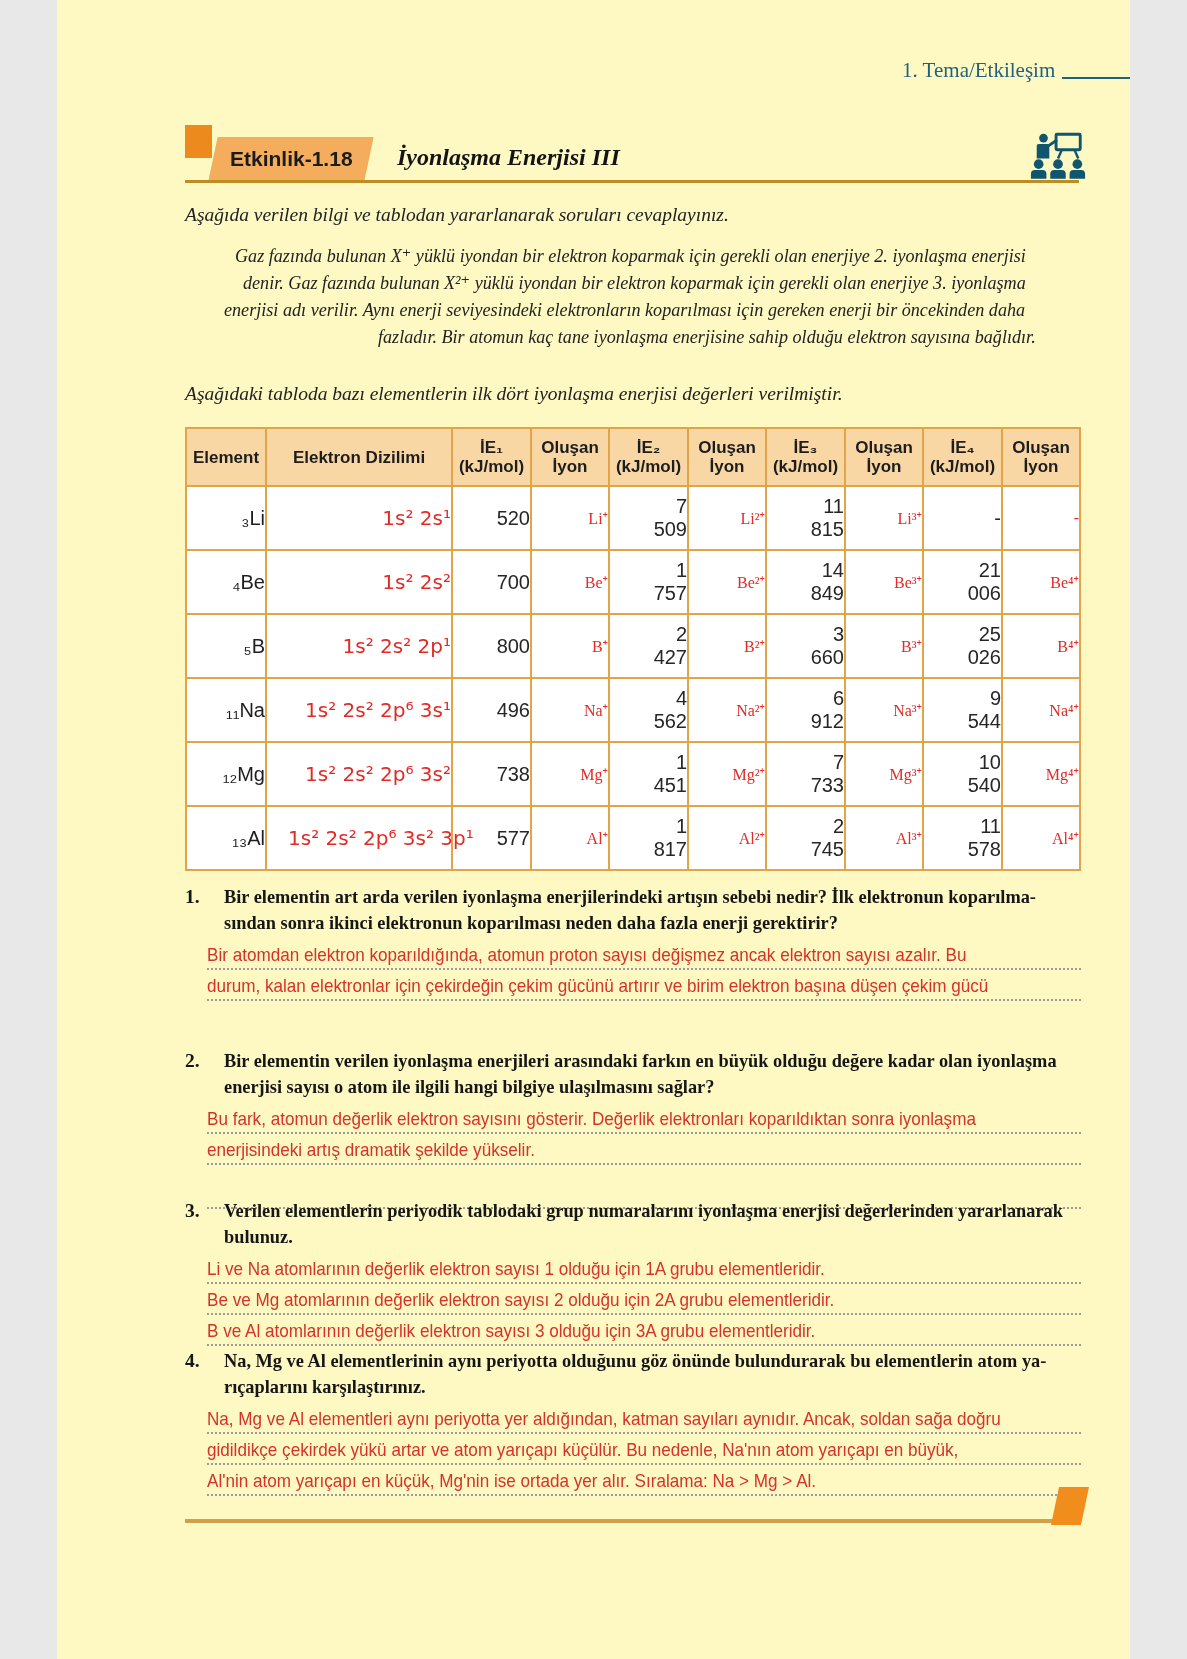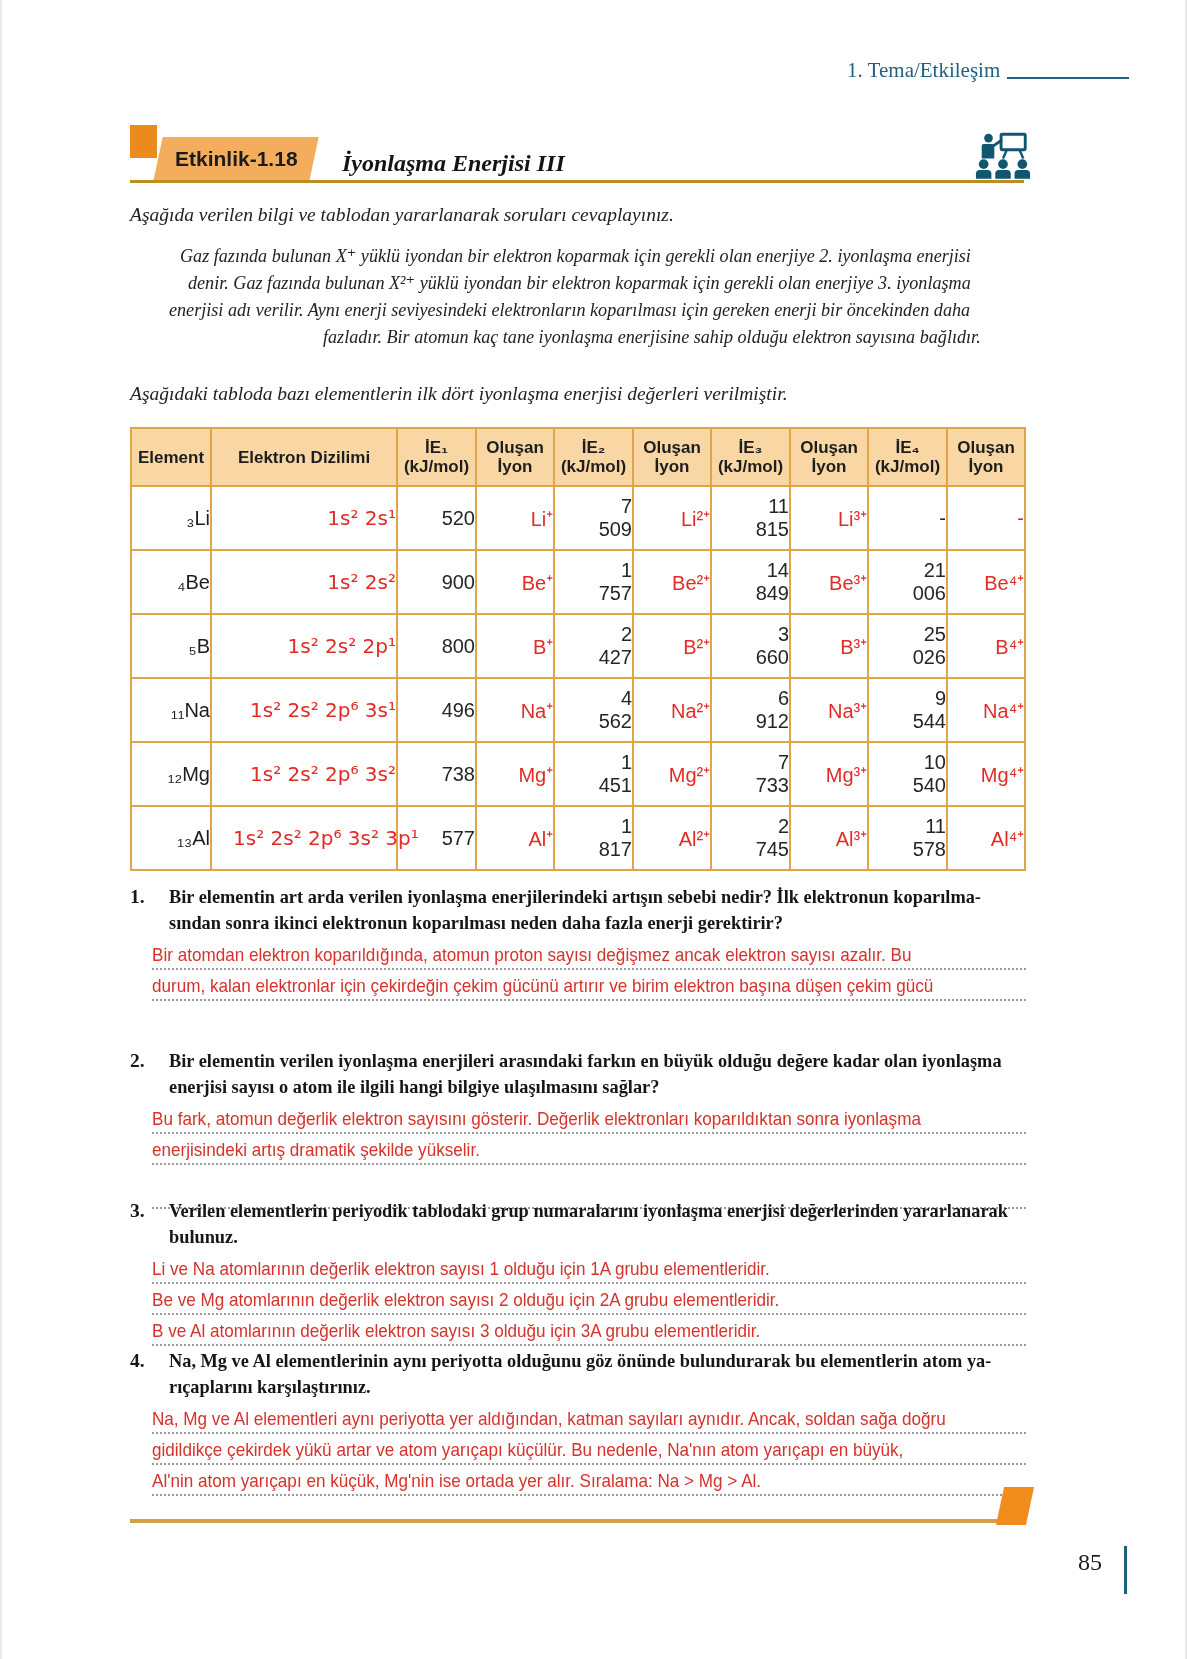--- a/index.html
+++ b/index.html
@@ -1,51 +1,51 @@
 <!DOCTYPE html>
 <html><head>
 <meta charset="utf-8">
 <style>
   html,body {margin:0; padding:0; background:#e8e8e8;}
-  .page {position:relative; width:1183px; height:1659px; background:#ffffff; margin:0 auto;
+  .page {position:relative; width:1073px; height:1659px; background:#fef9c3; margin:0 auto;
          font-family:"Liberation Serif","DejaVu Serif",serif; overflow:hidden;}
 
   
   .section-header {position:absolute; top:58px; left:845px; width:282px; display:flex; align-items:flex-end;}
   .sh-text {color:#20617e; font-size:21px; white-space:nowrap;}
   .sh-line {flex:1; height:0; border-bottom:2px solid #20617e; margin-left:7px; margin-bottom:4px;}
 
   
   .banner-square {position:absolute; left:128px; top:125px; width:27px; height:33px; background:#ed8a1d;}
   .banner-label {position:absolute; left:156px; top:137px; width:156px; height:44px; background:#f4ad5c;
                  transform:skewX(-12deg); display:flex; align-items:center; justify-content:center;}
   .banner-label span {transform:skewX(12deg); font-family:"Liberation Sans",sans-serif; font-weight:bold;
                  font-size:21px; color:#1b1b1b; white-space:nowrap;}
-  .banner-title {position:absolute; left:340px; top:144px; font-size:24px; font-weight:bold; font-style:italic; color:#141414; white-space:nowrap;margin-top:6px;}
+  .banner-title {position:absolute; left:340px; top:144px; font-size:24px; font-weight:bold; font-style:italic; color:#141414; white-space:nowrap;}
   .banner-rule {position:absolute; left:128px; top:180px; width:894px; height:3px; background:#bd8d22;}
   .banner-icon {position:absolute; left:972px; top:132px; width:58px; height:47px;}
 
   
   .intro-instruction {position:absolute; left:128px; top:204px; font-style:italic; font-size:19.5px; color:#222; white-space:nowrap;}
   .info-para {position:absolute; left:128px; top:242px; width:900px; font-style:italic; font-size:19.5px; color:#222;text-align:right;}
   .info-line {line-height:27px; white-space:nowrap;}
   .info-line span {display:inline-block; transform:scaleX(.93); transform-origin:0 50%; white-space:nowrap;}
   .table-caption {position:absolute; left:128px; top:383px; font-style:italic; font-size:19.5px; color:#222; white-space:nowrap;}
 
   
   .ion-table {position:absolute; left:128px; top:427px; width:894px; border-collapse:collapse; table-layout:fixed; background:#fff;}
   .ion-table th, .ion-table td {border:2px solid #e2a449; padding:0;}
   .ion-table thead th {background:#f8d7a5; height:56px; font-family:"Liberation Sans","DejaVu Sans",sans-serif;
         font-weight:bold; font-size:17px; color:#1d1d1d; text-align:center; vertical-align:middle; line-height:19px;}
   .h-top,.h-bot {display:block;}
   .ion-table td {height:62px; text-align:right; vertical-align:middle;}
   td.el  {font-family:"Liberation Sans","DejaVu Sans",sans-serif; font-size:20px; color:#1d1d1d;}
   td.cfg {font-family:"DejaVu Sans","Liberation Sans",sans-serif; font-size:20px; color:#e02b26; white-space:nowrap;padding-left:21px;}
   td.iev {font-family:"Liberation Sans","DejaVu Sans",sans-serif; font-size:20px; color:#262626;padding-left:27px;}
-  td.ion {font-family:Liberation Sans, sans-serif; font-size:20px; color:#e02b26;}
+  td.ion {font-family:Liberation Serif, serif; font-size:16px; color:#e02b26;}
 
   
   .q {position:absolute; left:128px; width:896px; font-size:19.5px; font-weight:bold; color:#161616;}
   .qnum {position:absolute; left:0; top:0; line-height:26px;}
   .qline {margin-left:39px; line-height:26px; white-space:nowrap;}
   .qline span {display:inline-block; transform:scaleX(.94); transform-origin:0 50%; white-space:nowrap;}
   .answers {margin-left:22px; margin-top:6px; font-family:"Liberation Sans","DejaVu Sans",sans-serif;
             font-weight:normal; color:#d5322c; font-size:19px;}
   .aline {height:26px; line-height:26px; border-bottom:2px dotted #9a9a9a; margin-bottom:3px; white-space:nowrap;}
   .aline span {display:inline-block; transform:scaleX(.9); transform-origin:0 50%; white-space:nowrap;}
@@ -166,21 +166,21 @@
         <td class="iev">7 509</td>
         <td class="ion">Li²⁺</td>
         <td class="iev">11 815</td>
         <td class="ion">Li³⁺</td>
         <td class="iev">-</td>
         <td class="ion">-</td>
       </tr>
       <tr>
         <td class="el"><span>₄</span><span>Be</span></td>
         <td class="cfg">1s² 2s²</td>
-        <td class="iev">900</td>
+        <td class="iev">700</td>
         <td class="ion">Be⁺</td>
         <td class="iev">1 757</td>
         <td class="ion">Be²⁺</td>
         <td class="iev">14 849</td>
         <td class="ion">Be³⁺</td>
         <td class="iev">21 006</td>
         <td class="ion">Be⁴⁺</td>
       </tr>
       <tr>
         <td class="el"><span>₅</span><span>B</span></td>

